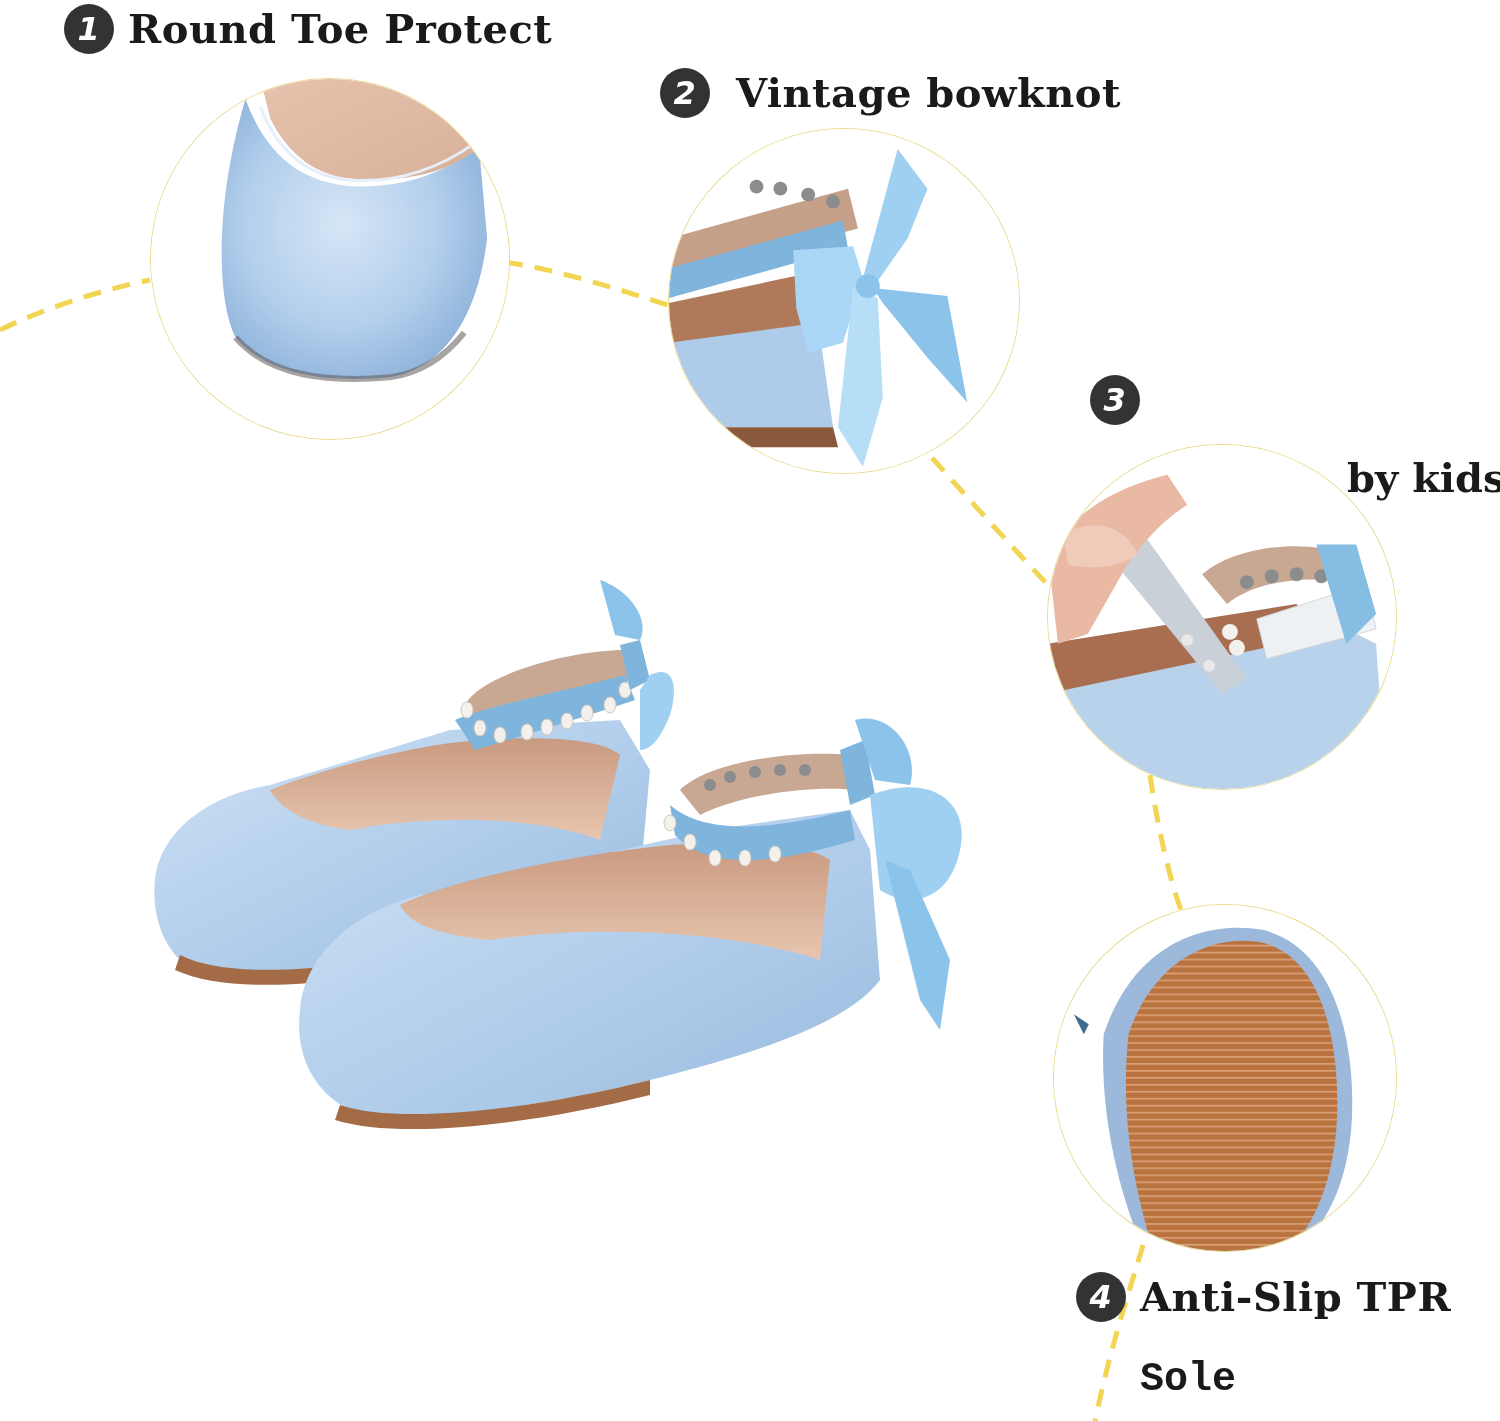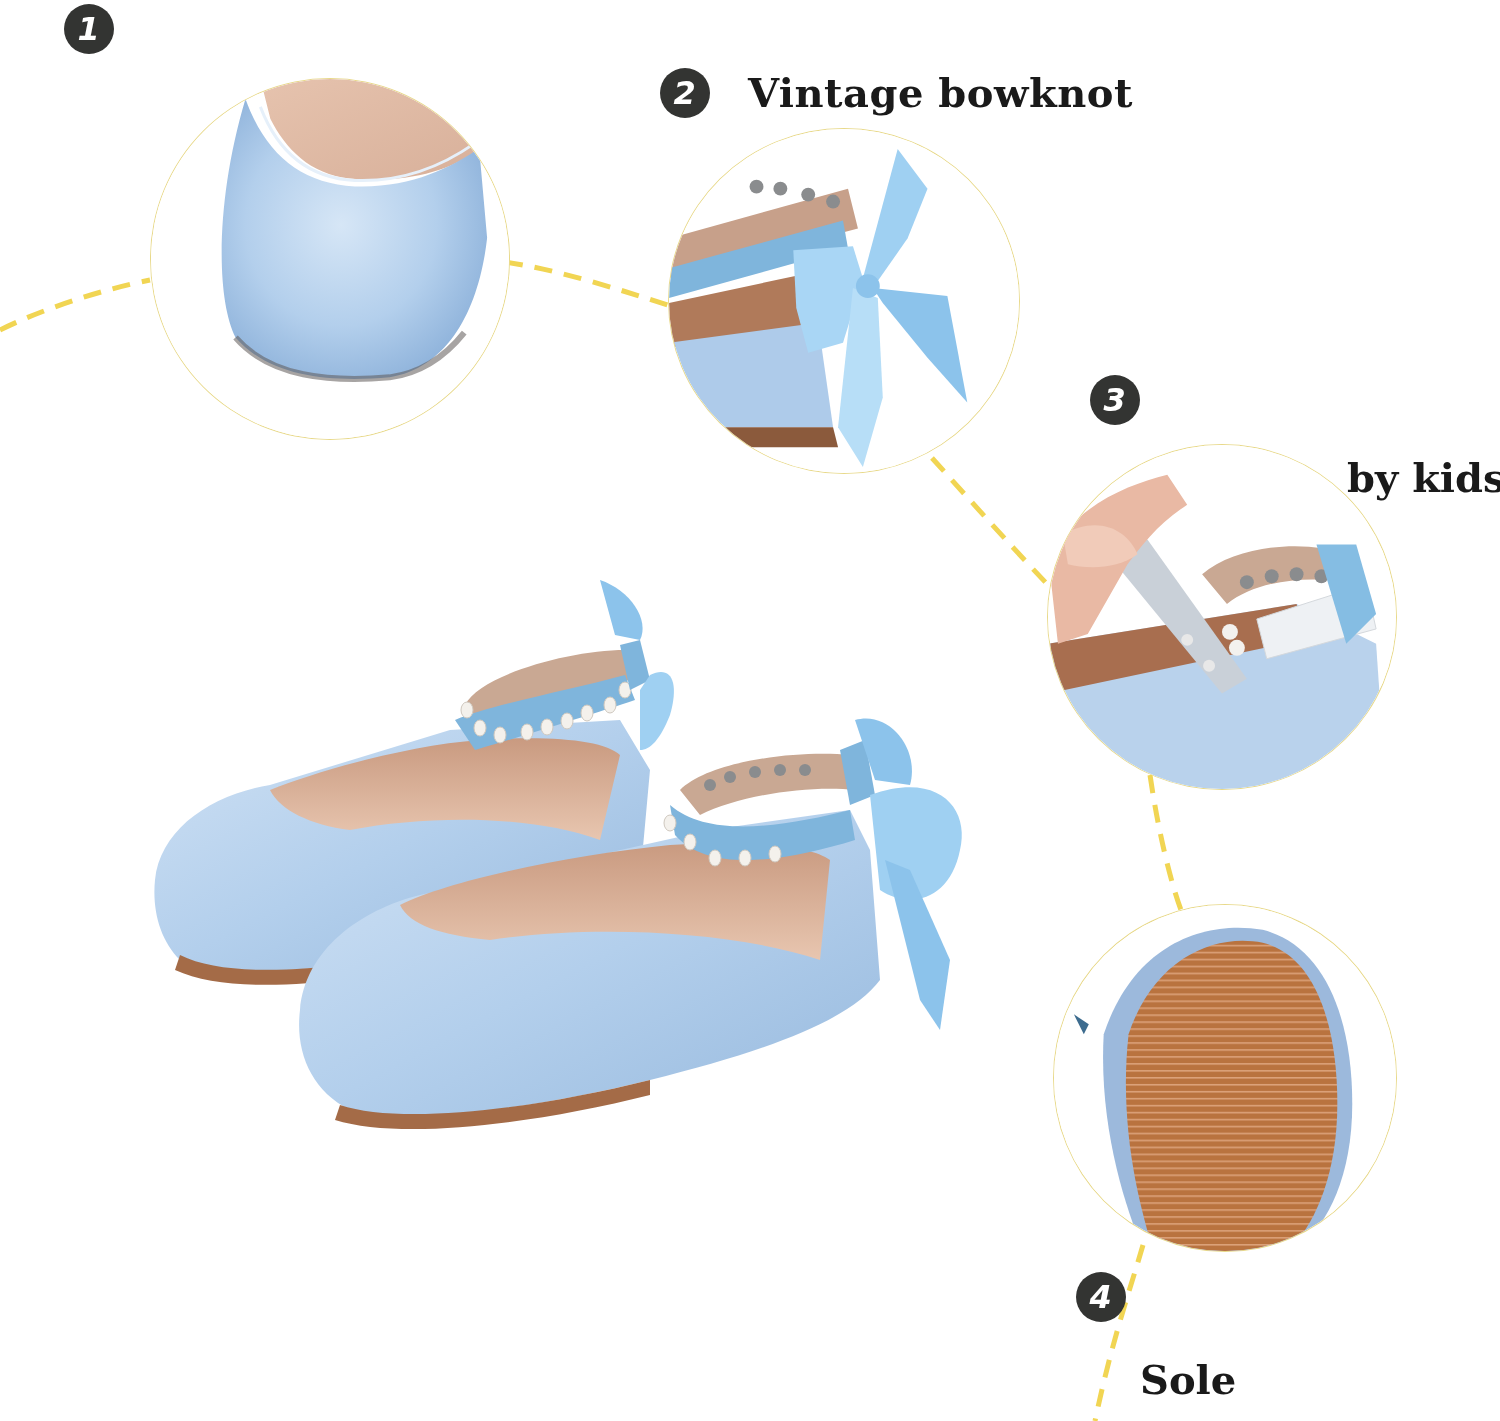--- a/index.html
+++ b/index.html
@@ -21,20 +21,21 @@
   <svg class="dash-path" viewBox="0 0 1500 1421">
     <path d="M0,330 C40,310 100,290 150,280" fill="none" stroke="#f1d553" stroke-width="5" stroke-dasharray="18 12"></path>
     <path d="M505,262 C560,270 620,290 668,305" fill="none" stroke="#f1d553" stroke-width="5" stroke-dasharray="18 12"></path>
     <path d="M932,458 C970,500 1010,545 1048,585" fill="none" stroke="#f1d553" stroke-width="5" stroke-dasharray="18 12"></path>
     <path d="M1150,775 C1158,830 1170,880 1181,910" fill="none" stroke="#f1d553" stroke-width="5" stroke-dasharray="18 12"></path>
     <path d="M1143,1245 C1130,1290 1112,1340 1095,1421" fill="none" stroke="#f1d553" stroke-width="5" stroke-dasharray="18 12"></path>
   </svg>
 
   <div class="feature-label" style="left:64px;top:4px;">
     <span class="num-badge">1</span>
+    <span>Round Toe Protect</span>
   </div>
 
   <div class="detail-circle" style="left:150px;top:78px;width:360px;height:362px;">
     <svg viewBox="0 0 360 362">
       <defs>
         <radialGradient id="toeG" cx="45%" cy="45%" r="60%">
           <stop offset="0%" stop-color="#d6e6f6"></stop>
           <stop offset="60%" stop-color="#b3cfec"></stop>
           <stop offset="100%" stop-color="#8fb3db"></stop>
         </radialGradient>
@@ -46,21 +47,21 @@
       <rect width="360" height="362" fill="#fff"></rect>
       <path d="M110,0 L330,0 L330,70 C300,95 250,105 200,100 C160,96 135,70 120,40 Z" fill="url(#liningG)"></path>
       <path d="M95,20 C115,75 150,105 205,108 C260,110 300,90 330,70 L338,160 C330,230 300,290 240,300 C180,305 120,300 85,260 C65,220 65,120 95,20 Z" fill="url(#toeG)"></path>
       <path d="M110,28 C130,80 165,100 205,102 C255,104 295,86 325,65" fill="none" stroke="#e6f0fa" stroke-width="3"></path>
       <path d="M85,260 C120,300 180,305 240,300 C270,296 295,280 315,255" fill="none" stroke="#5e5a58" stroke-width="6" opacity=".55"></path>
     </svg>
   </div>
 
   <div class="feature-label" style="left:660px;top:68px;">
     <span class="num-badge">2</span>
-    <span style="margin-left:24px;">Vintage  bowknot</span>
+    <span style="margin-left:12px;">Vintage  bowknot</span>
   </div>
 
   <div class="detail-circle" style="left:668px;top:128px;width:352px;height:346px;">
     <svg viewBox="0 0 352 346">
       <rect width="352" height="346" fill="#fff"></rect>
       <path d="M0,110 L180,60 L190,100 L0,150 Z" fill="#c7a08a"></path>
       <g fill="#8a8c8e">
           <circle cx="88" cy="58" r="7"></circle>
           <circle cx="112" cy="60" r="7"></circle>
           <circle cx="140" cy="66" r="7"></circle>
@@ -117,22 +118,23 @@
       </defs>
       <rect width="344" height="348" fill="#fff"></rect>
       <path d="M50,130 C80,40 150,15 210,25 C270,40 300,110 300,200 C300,280 270,330 240,348 L90,348 C70,300 45,220 50,130 Z" fill="#9cb9dc"></path>
       <path d="M75,130 C100,55 160,28 210,38 C260,50 285,115 285,200 C285,275 260,325 235,348 L100,348 C85,300 65,220 75,130 Z" fill="url(#ridges)"></path>
       <path d="M20,110 L35,120 L30,130 Z" fill="#3d6c8f"></path>
     </svg>
   </div>
 
   <div class="feature-label" style="left:1076px;top:1272px;">
     <span class="num-badge">4</span>
+    <span>Anti-Slip TPR</span>
   </div>
-  <div class="label-sub" style="left:1140px;top:1360px;">Sole</div>
+  <div class="label-sub" style="left:1140px;top:1360px;font-family:Liberation Mono, monospace;">Sole</div>
 
   <div class="main-shoes">
     <svg viewBox="0 0 870 560" width="870" height="560">
       <defs>
         <linearGradient id="satin" x1="0" y1="0" x2="1" y2="1">
           <stop offset="0%" stop-color="#cfe1f4"></stop>
           <stop offset="50%" stop-color="#b3cfec"></stop>
           <stop offset="100%" stop-color="#98bade"></stop>
         </linearGradient>
         <linearGradient id="lining2" x1="0" y1="0" x2="0" y2="1">

